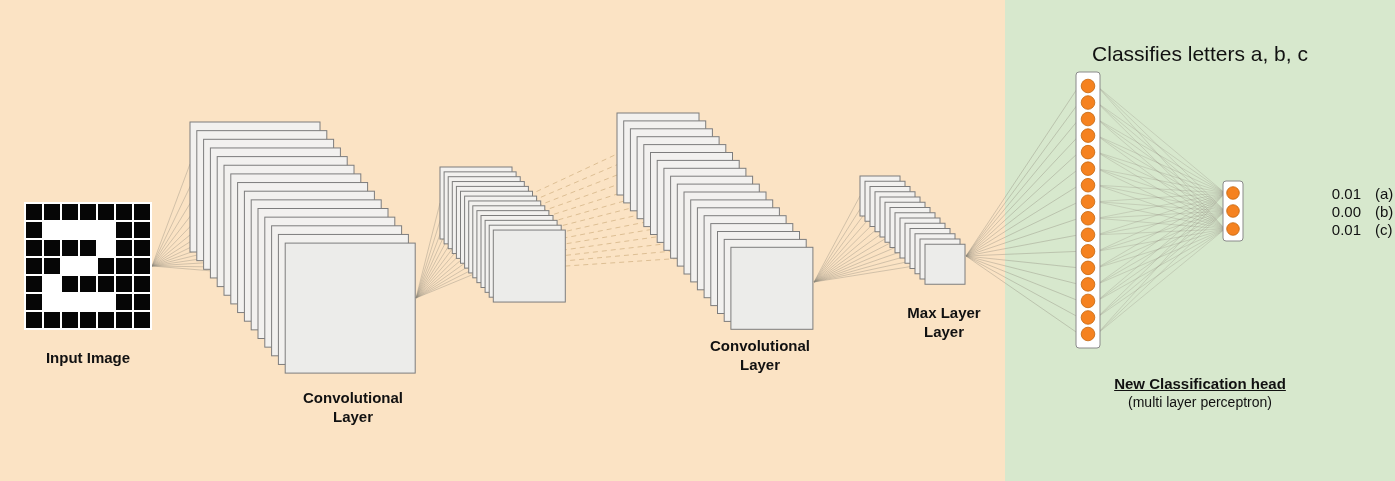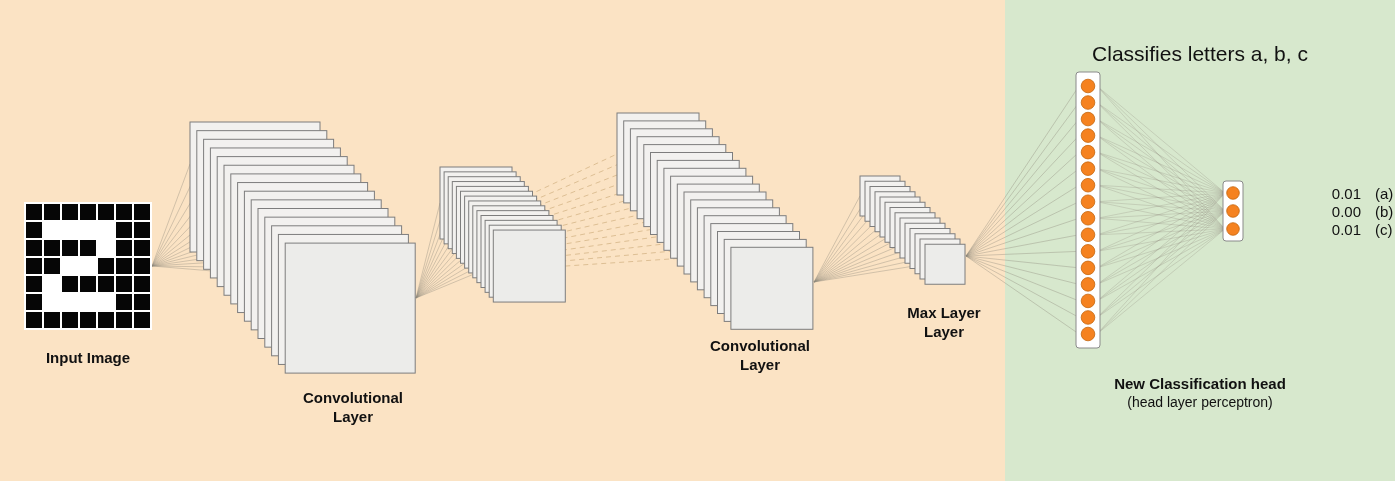--- a/index.html
+++ b/index.html
@@ -24,21 +24,21 @@
   #lbl-conv1 { left:273px; top:388px; width:160px; }
   #lbl-pool1 { left:462px; top:315px; width:160px; }
   #lbl-conv2 { left:680px; top:336px; width:160px; }
   #lbl-pool2 { left:874px; top:303px; width:140px; }
 
   #head-title {
     position:absolute; left:1005px; top:22px; width:390px;
     text-align:center; font-size:21px; font-weight:400;margin-top:20px;
   }
   #mlp-label { position:absolute; left:1040px; top:374px; width:320px; text-align:center; }
-  #mlp-label .bold { font-size:15px; font-weight:bold; line-height:19px; }
+  #mlp-label .bold { font-size:15px; font-weight:bold; line-height:19px;text-decoration:underline; }
   #mlp-label .sub  { font-size:14px; font-weight:400; line-height:18px; }
 
   #output-rows { position:absolute; left:1283px; top:184px;margin-left:44px; }
   .out-row { display:flex; gap:14px; height:18px; align-items:center; font-size:15px; }
   .out-val { display:inline-block; width:34px; text-align:right; }
 </style>
 </head>
 <body>
 
 <div id="stage">
@@ -331,21 +331,21 @@
 
   <div id="lbl-pool2" class="lbl">
     <div>Max Layer</div>
     <div>Layer</div>
   </div>
 
   <div id="head-title">Classifies letters a, b, c</div>
 
   <div id="mlp-label">
     <div class="bold">New Classification head</div>
-    <div class="sub">(head layer perceptron)</div>
+    <div class="sub">(multi layer perceptron)</div>
   </div>
 
   <div id="output-rows">
       <div class="out-row">
         <span class="out-val">0.01</span>
         <span>(a)</span>
       </div>
       <div class="out-row">
         <span class="out-val">0.00</span>
         <span>(b)</span>

